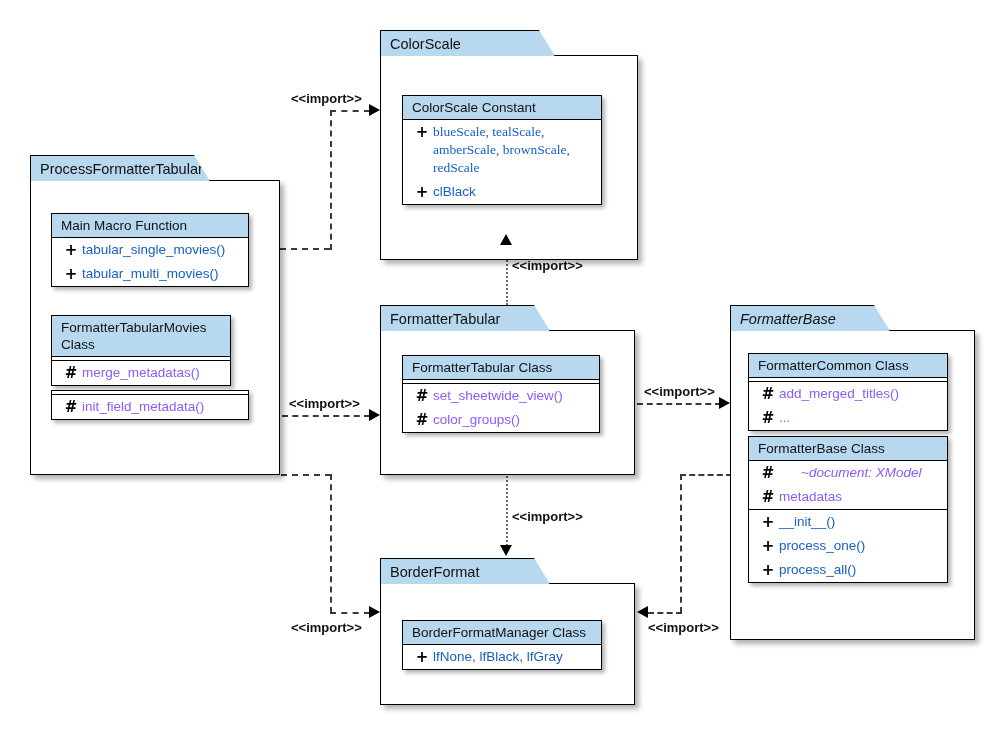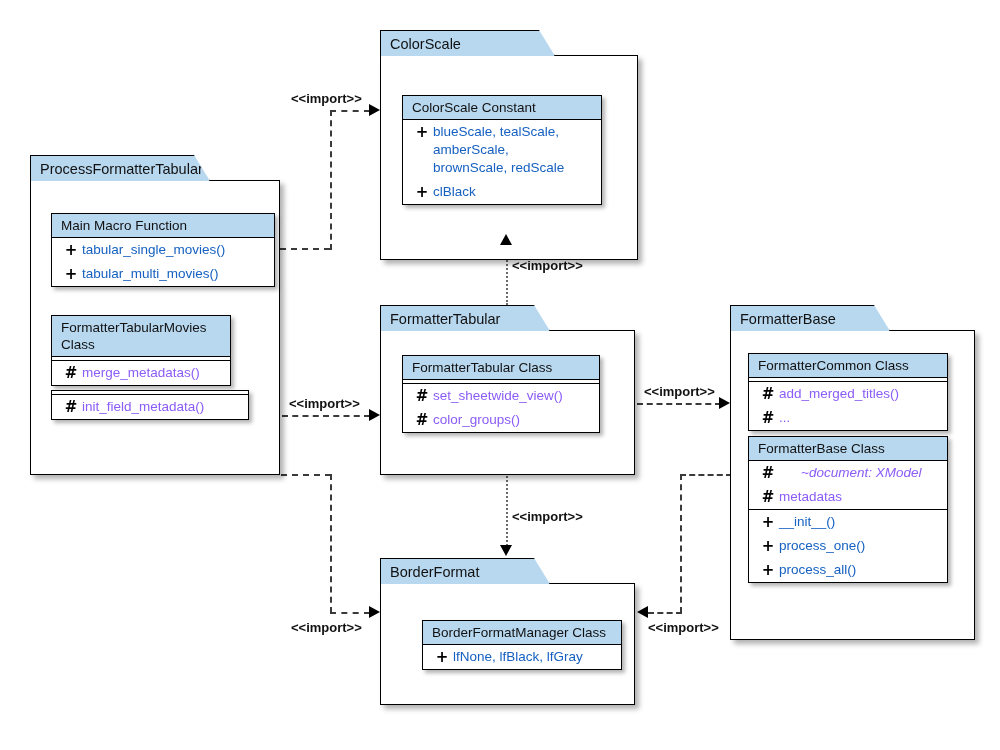--- a/index.html
+++ b/index.html
@@ -102,38 +102,38 @@
       <span>ColorScale</span>
     </div>
     <div class="pkg-body" style="top:25px;width:258px;height:205px;"></div>
     <div class="pkg-stereo" style="left:15px;top:42px;">&lt;&lt;static&gt;&gt;</div>
 
     <div class="cbox" style="left:22px;top:65px;width:200px;">
       <div class="cbox-title">ColorScale Constant</div>
       <div class="compartment">
         <div class="crow">
           <span class="vis">+</span>
-          <span class="member" style="max-width:150px;">blueScale, tealScale, amberScale, brownScale, redScale</span>
+          <span class="member" style="max-width:150px;font-family:Liberation Serif, serif;">blueScale, tealScale, amberScale, brownScale, redScale</span>
         </div>
         <div class="crow">
           <span class="vis">+</span>
           <span class="member">clBlack</span>
         </div>
       </div>
     </div>
   </div>
 
   <div class="package" style="left:30px;top:155px;">
     <div class="pkg-tab" style="width:180px;">
       <span>ProcessFormatterTabular</span>
     </div>
     <div class="pkg-body" style="top:25px;width:250px;height:295px;"></div>
     <div class="pkg-stereo" style="left:28px;top:40px;">&lt;&lt;main&gt;&gt;</div>
 
-    <div class="cbox" style="left:21px;top:58px;width:224px;">
+    <div class="cbox" style="left:21px;top:58px;width:198px;">
       <div class="cbox-title">Main Macro Function</div>
       <div class="compartment">
         <div class="crow">
           <span class="vis">+</span>
           <span class="member">tabular_single_movies()</span>
         </div>
         <div class="crow">
           <span class="vis">+</span>
           <span class="member">tabular_multi_movies()</span>
         </div>
@@ -178,21 +178,21 @@
         </div>
         <div class="crow">
           <span class="vis">#</span>
           <span class="member prot">color_groups()</span>
         </div>
       </div>
     </div>
   </div>
 
   <div class="package" style="left:730px;top:305px;">
-    <div class="pkg-tab" style="width:160px;">
+    <div class="pkg-tab" style="width:160px;font-style:italic;">
       <span>FormatterBase</span>
     </div>
     <div class="pkg-body" style="top:25px;width:245px;height:310px;"></div>
 
     <div class="cbox" style="left:18px;top:48px;width:200px;">
       <div class="cbox-title">FormatterCommon Class</div>
       <div class="compartment empty"></div>
       <div class="compartment sep">
         <div class="crow">
           <span class="vis">#</span>
@@ -234,21 +234,21 @@
     </div>
   </div>
 
   <div class="package" style="left:380px;top:558px;">
     <div class="pkg-tab" style="width:170px;">
       <span>BorderFormat</span>
     </div>
     <div class="pkg-body" style="top:25px;width:255px;height:122px;"></div>
     <div class="pkg-stereo" style="left:15px;top:40px;">&lt;&lt;static&gt;&gt;</div>
 
-    <div class="cbox" style="left:22px;top:62px;width:200px;margin-left:20px;">
+    <div class="cbox" style="left:22px;top:62px;width:200px;">
       <div class="cbox-title">BorderFormatManager Class</div>
       <div class="compartment">
         <div class="crow">
           <span class="vis">+</span>
           <span class="member">lfNone, lfBlack, lfGray</span>
         </div>
       </div>
     </div>
   </div>
 

